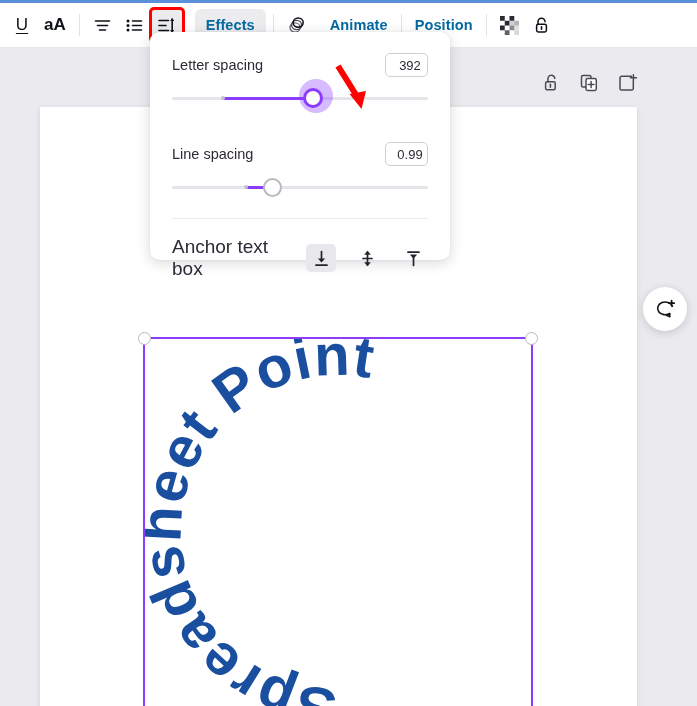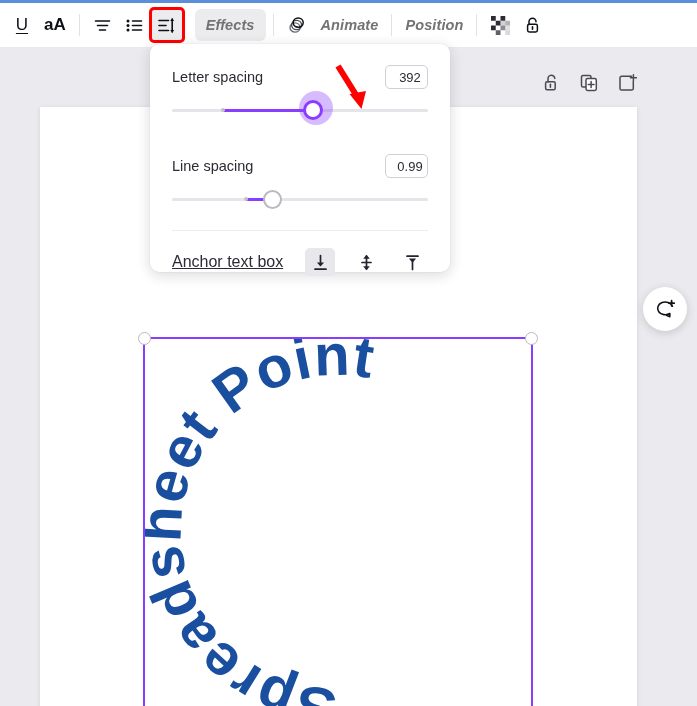--- a/index.html
+++ b/index.html
@@ -25,21 +25,21 @@
     padding-left: 6px;
     border-bottom: 1px solid #e9e9ed;
   }
   .tb-btn {
     height: 32px; min-width: 32px;
     display: flex; align-items: center; justify-content: center;
     border-radius: 6px; cursor: pointer;
     color: #0d1117;
     padding: 0 6px;
   }
-  .tb-label { font-size: 14.5px; font-weight: 600; color: #737373; letter-spacing: .1px; font-style: italic; }
+  .tb-label { font-size: 14.5px; font-weight: 600; color: #0369a1; letter-spacing: .1px; }
   .tb-divider { width: 1px; height: 22px; background: #e2e2e6; margin: 0 7px; }
   .tb-btn.active-chip { background: #ececef; padding: 0 11px; border-radius: 6px; }
   .tb-btn.redbox {
     outline: 3px solid #ff0000; outline-offset: -1px;
     background: #ececef; border-radius: 3px;
   }
   .u-glyph { font-size: 17px; font-weight: 500; text-decoration: underline; text-underline-offset: 3px; }
   .aa-glyph { font-size: 17px; font-weight: 700; }
   .icon-svg { display: block; }
 
@@ -89,21 +89,21 @@
   .circle-text text {
     font-family: "Liberation Sans", sans-serif;
     font-weight: 700;
     font-size: 58px;
     fill: #1a4fa0;
     letter-spacing: 1px;
   }
 
   
   .popover {
-    position: absolute; left: 150px; top: 44px;
+    position: absolute; left: 150px; top: 32px;
     width: 300px; height: 228px;
     background: #ffffff;
     border-radius: 9px;
     box-shadow: 0 3px 14px rgba(20,20,40,0.16), 0 0 1px rgba(20,20,40,0.18);
     z-index: 10;
     padding: 20px 22px 0 22px;
   }
   .row-head {
     display: flex; align-items: center; justify-content: space-between;
     height: 26px;
@@ -144,21 +144,21 @@
     background: rgba(139,61,255,0.35);
   }
   .thumb-wrap { position: absolute; top: 0; }
 
   .divider-line {
     height: 1px; background: #ececf0; margin: 16px 0 0 0;
   }
   .anchor-row {
     display: flex; align-items: center; margin-top: 17px;
   }
-  .anchor-label { font-size: 16px; color: #2b2b35; text-decoration: underline; }
+  .anchor-label { font-size: 19px; color: #2b2b35; }
   .anchor-btns { display: flex; align-items: center; gap: 16px; margin-left: 22px; }
   .anchor-btn {
     width: 30px; height: 28px; border-radius: 5px;
     display: flex; align-items: center; justify-content: center;
     cursor: pointer; color: #23232d;
   }
   .anchor-btn.sel { background: #e7e7ec; }
 
   
   .red-arrow { position: absolute; left: 330px; top: 60px; z-index: 20; pointer-events: none; }
@@ -237,21 +237,21 @@
     </div>
 
     <div style="width:12px"></div>
 
     <div class="tb-btn active-chip">
       <span class="tb-label">Effects</span>
     </div>
 
     <div class="tb-divider"></div>
 
-    <div class="tb-btn" style="gap:15px">
+    <div class="tb-btn" style="gap:24px">
       <span>
         <svg class="icon-svg" width="19" height="19" viewBox="0 0 19 19">
           <ellipse cx="8" cy="11.5" rx="5" ry="4.6" fill="none" stroke="#6b6b78" stroke-width="1.4"></ellipse>
           <ellipse cx="9.6" cy="9" rx="5" ry="4.6" fill="none" stroke="#4a4a55" stroke-width="1.4"></ellipse>
           <ellipse cx="11.2" cy="6.6" rx="5" ry="4.6" fill="none" stroke="#0d1117" stroke-width="1.5"></ellipse>
         </svg>
       </span>
       <span class="tb-label">Animate</span>
     </div>
 

